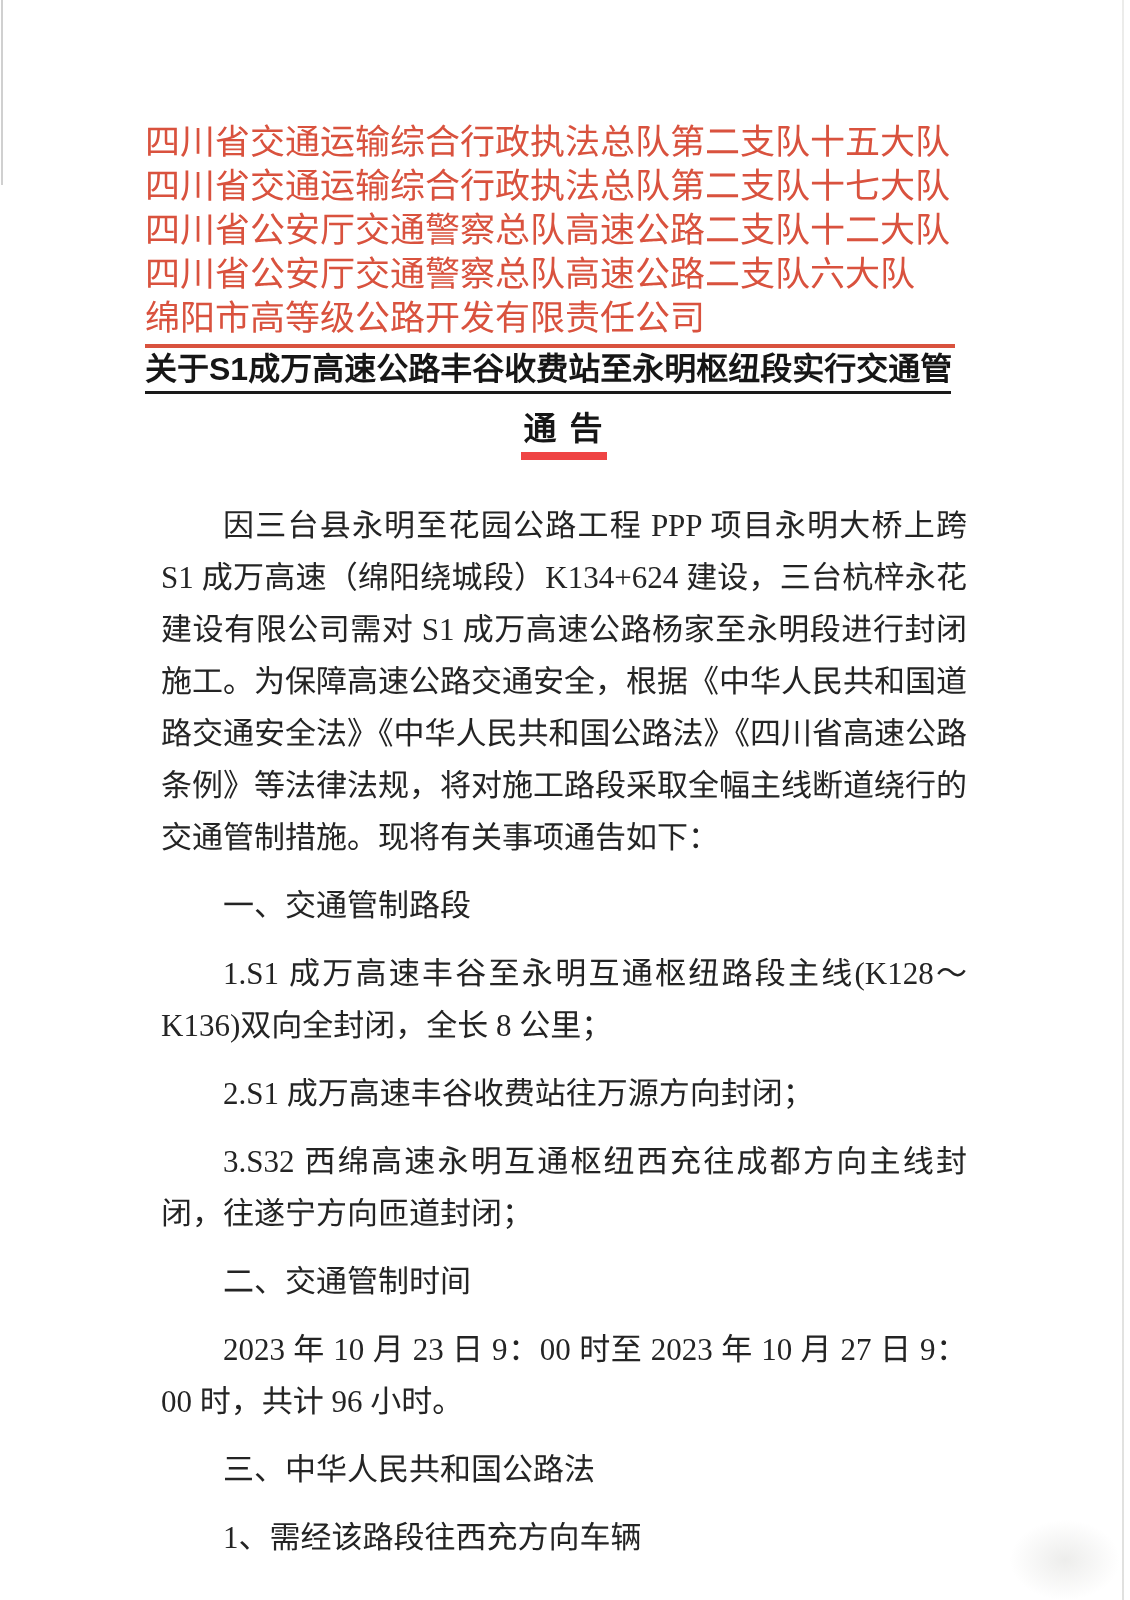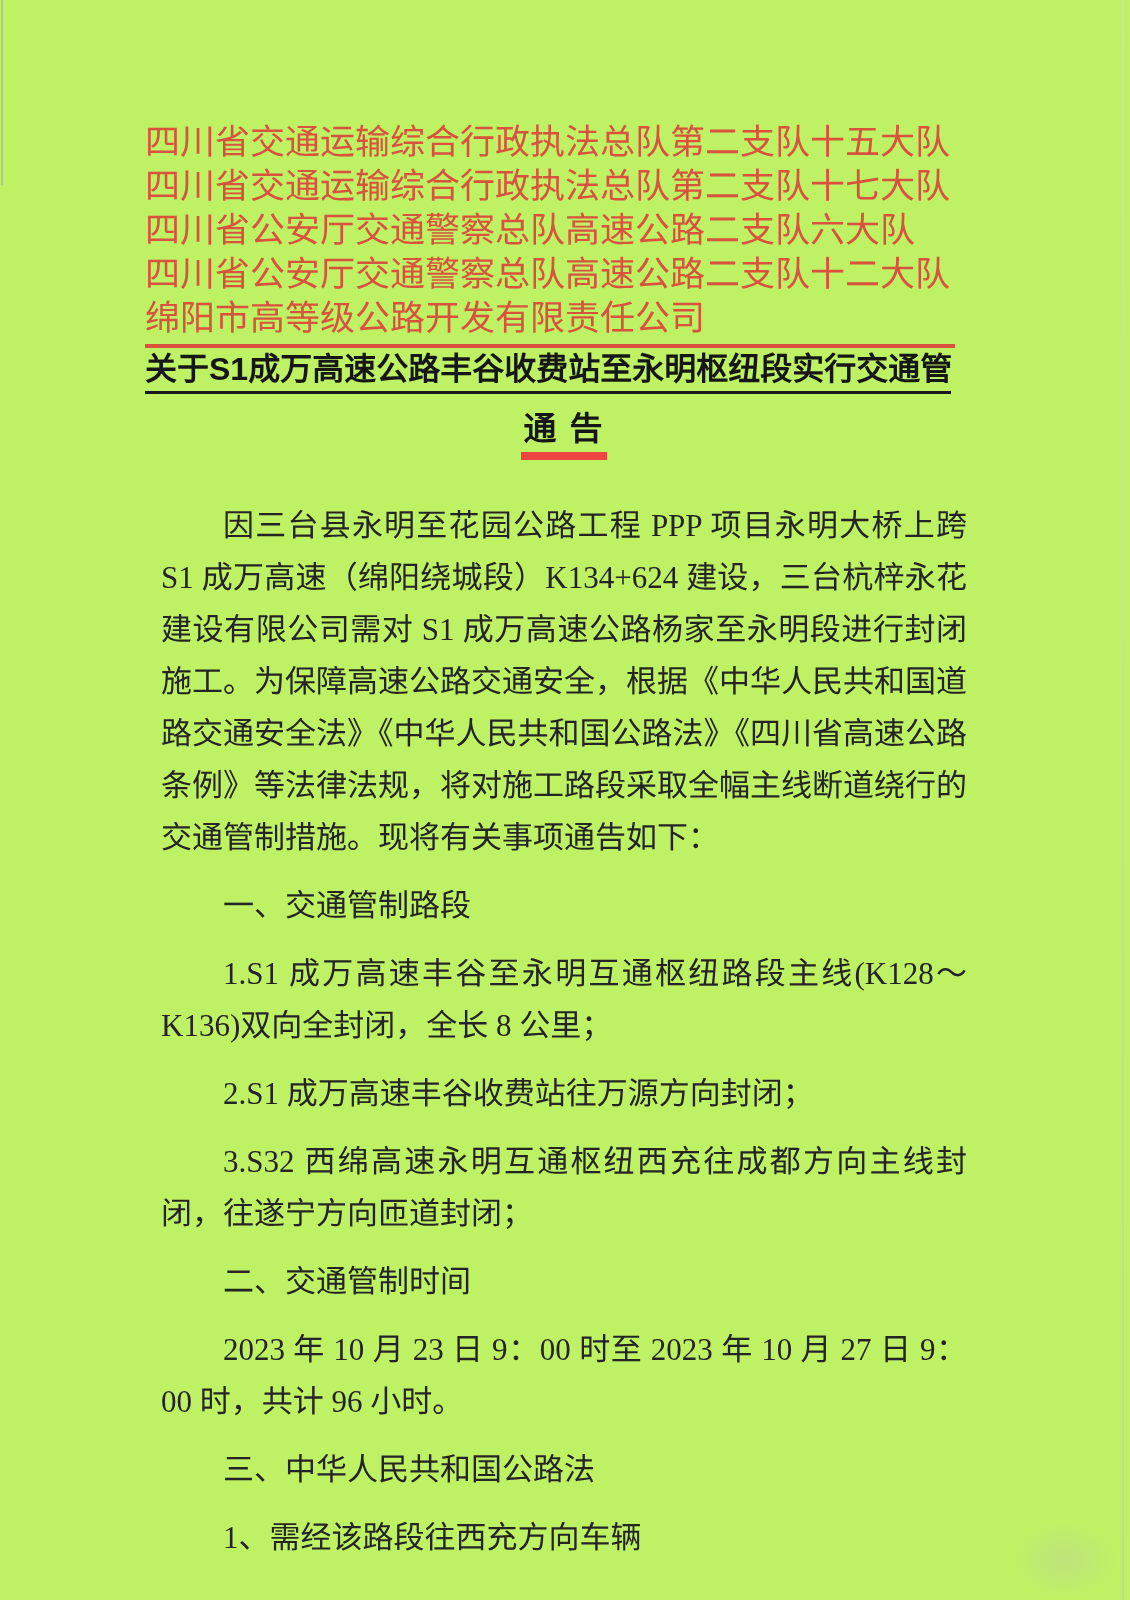--- a/index.html
+++ b/index.html
@@ -5,21 +5,21 @@
   html, body {
     margin: 0;
     padding: 0;
     background: #e8e8e8;
   }
   .page {
     position: relative;
     width: 1130px;
     height: 1600px;
     margin: 0 auto;
-    background: #bef264;
+    background: #ffffff;
     overflow: hidden;
     font-family: "Liberation Serif", "DejaVu Serif", serif;
     color: #242424;
   }
   
   .scan-edge-left {
     position: absolute;
     left: 1px; top: 0;
     width: 2px; height: 185px;
     background: #a9a9a9;
@@ -127,22 +127,22 @@
 
   <div class="scan-edge-left"></div>
   <div class="scan-edge-right"></div>
   <div class="scan-smudge"></div>
 
   <div class="content">
 
     <div class="issuer-block">
       <div class="issuer-line">四川省交通运输综合行政执法总队第二支队十五大队</div>
       <div class="issuer-line">四川省交通运输综合行政执法总队第二支队十七大队</div>
+      <div class="issuer-line">四川省公安厅交通警察总队高速公路二支队十二大队</div>
       <div class="issuer-line">四川省公安厅交通警察总队高速公路二支队六大队</div>
-      <div class="issuer-line">四川省公安厅交通警察总队高速公路二支队十二大队</div>
       <div class="issuer-line">绵阳市高等级公路开发有限责任公司</div>
     </div>
 
     <div class="header-rule"></div>
 
     <div class="doc-title">关于S1成万高速公路丰谷收费站至永明枢纽段实行交通管制</div>
 
     <div class="notice-heading-row">
       <span class="notice-heading">通 告</span>
     </div>

